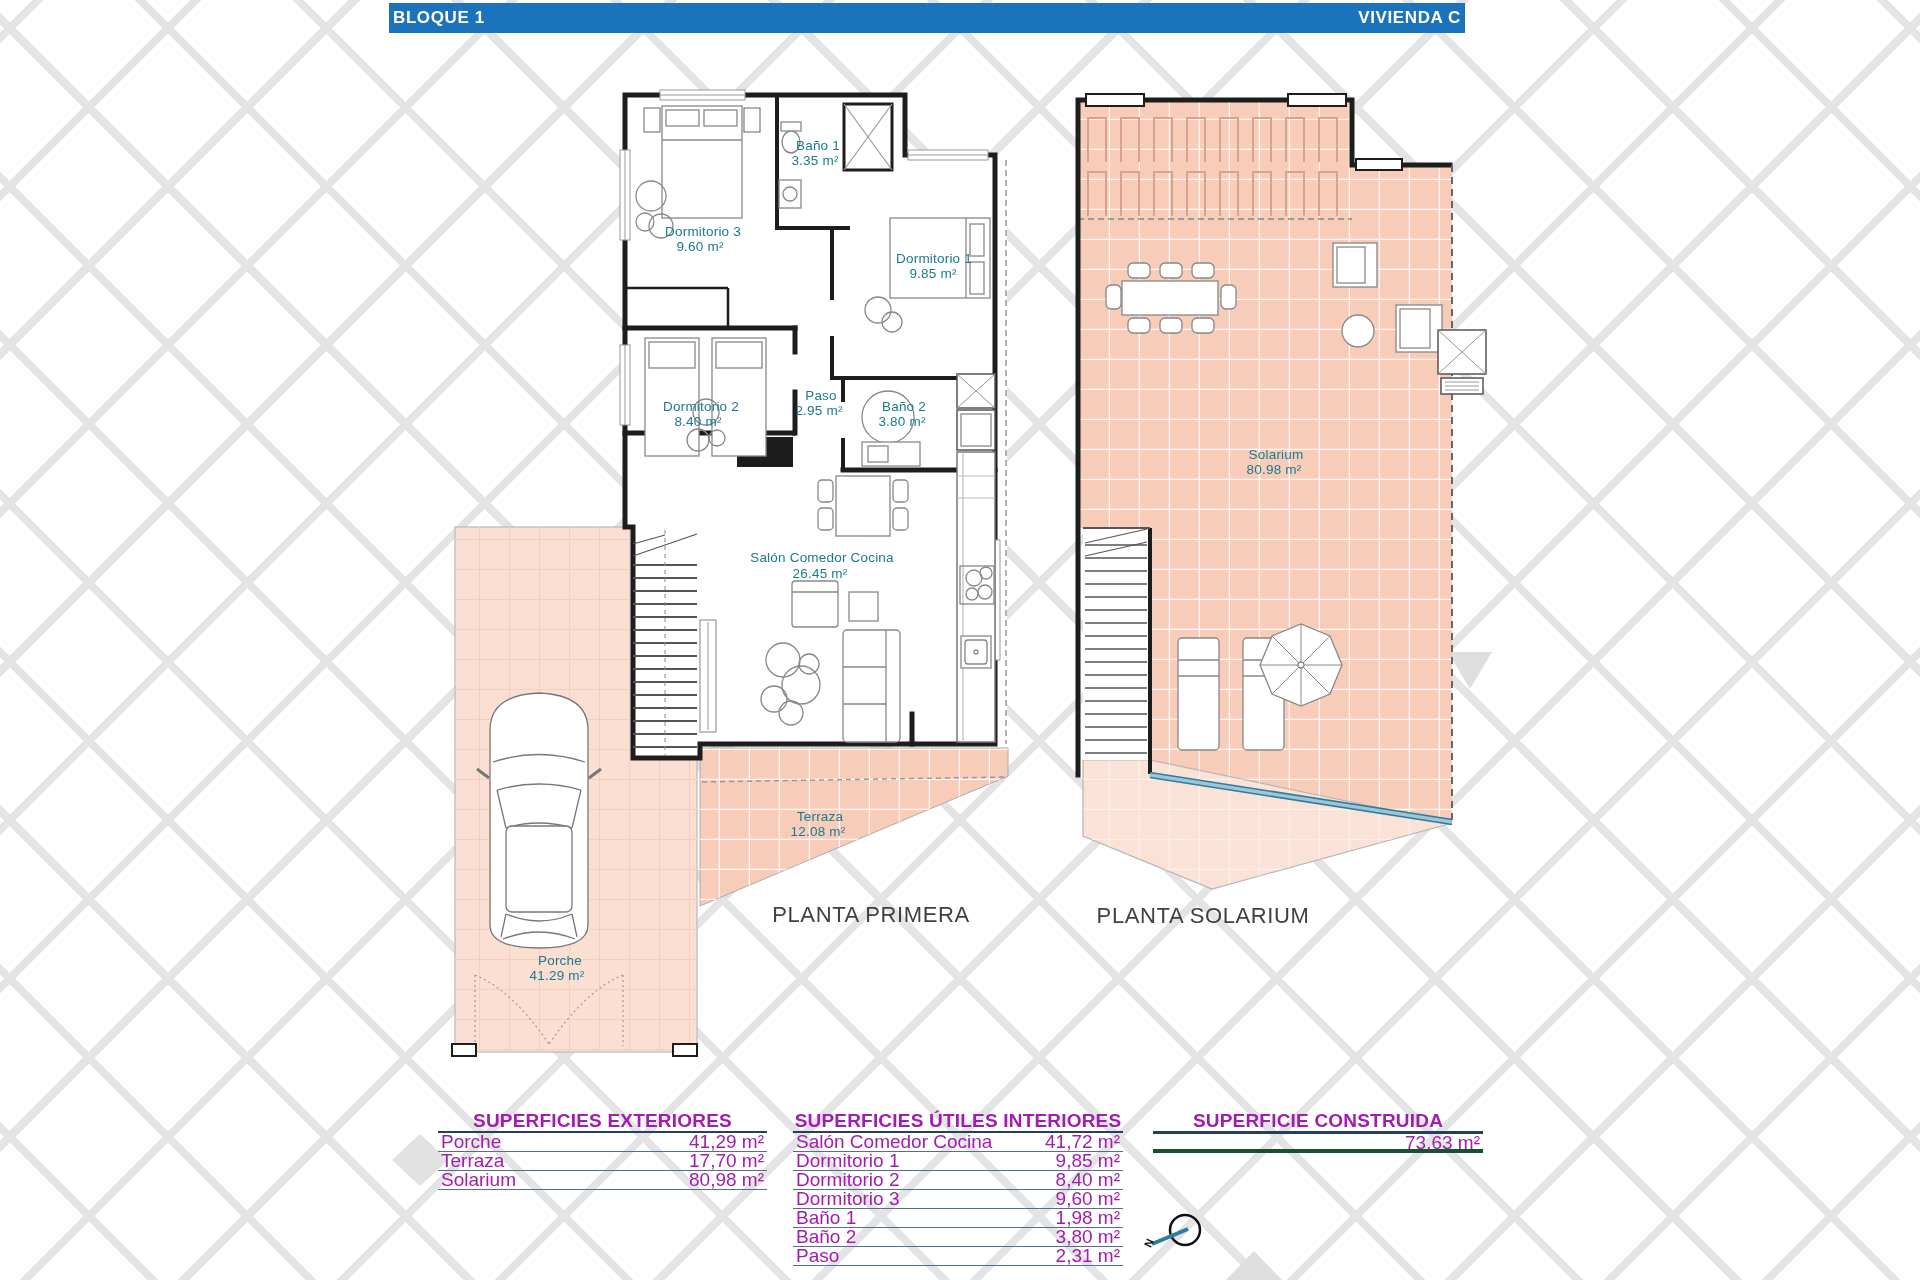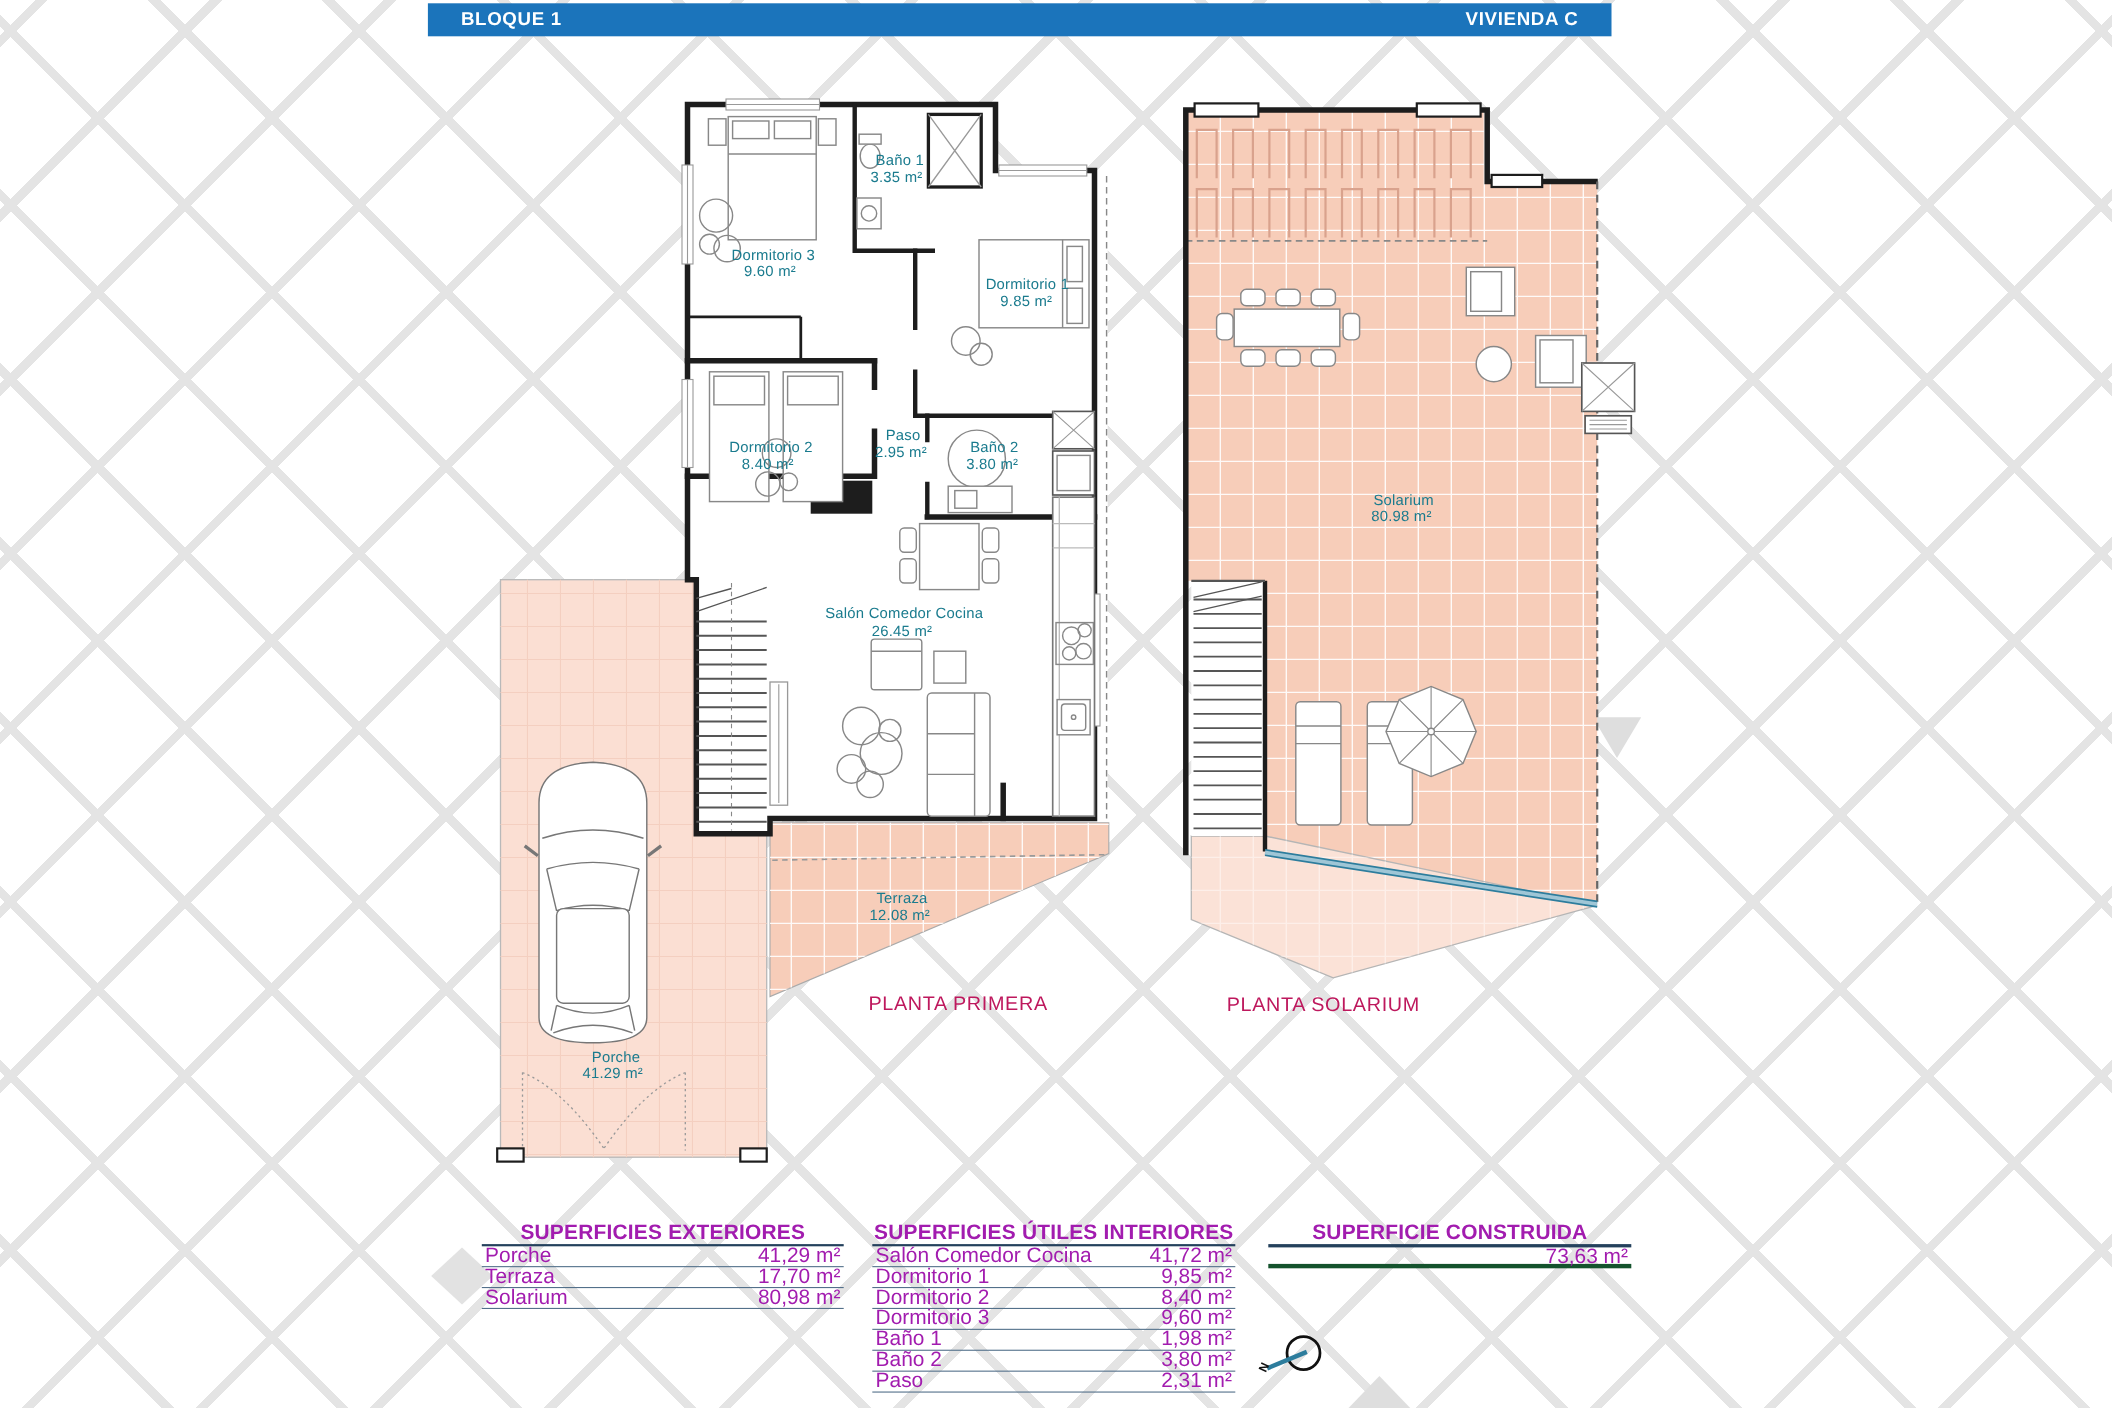--- a/index.html
+++ b/index.html
@@ -9,24 +9,24 @@
       repeating-linear-gradient(45deg, transparent 0 104px, #e4e4e4 104px 112px),
       repeating-linear-gradient(-45deg, transparent 0 104px, #e4e4e4 104px 112px),
       #ffffff;
     font-family:"Liberation Sans", sans-serif;
   }
   .abs{position:absolute}
   .header-bar{
     left:389px;top:3px;width:1076px;height:30px;background:#1b74bb;
     color:#fff;font-weight:bold;font-size:17px;letter-spacing:.6px;
     display:flex;justify-content:space-between;align-items:center;
-    padding:0 30px;box-sizing:border-box;z-index:5;
+    padding:0 4px;box-sizing:border-box;z-index:5;
   }
   .ptitle{
-    transform:translateX(-50%);font-size:18px;color:#be185d;letter-spacing:.6px;
+    transform:translateX(-50%);font-size:22px;color:#404040;letter-spacing:.6px;
     white-space:nowrap;z-index:5;text-align:center;
   }
   .stable{font-size:19px;color:#a21caf;z-index:5}
   .stitle{
     font-weight:bold;text-align:center;height:19px;line-height:17px;
     border-bottom:2px solid #24415c;letter-spacing:.2px;white-space:nowrap;
   }
   .srow{
     display:flex;justify-content:space-between;height:19px;line-height:17px;
     border-bottom:1.5px solid #53708a;padding:0 3px;box-sizing:border-box;

